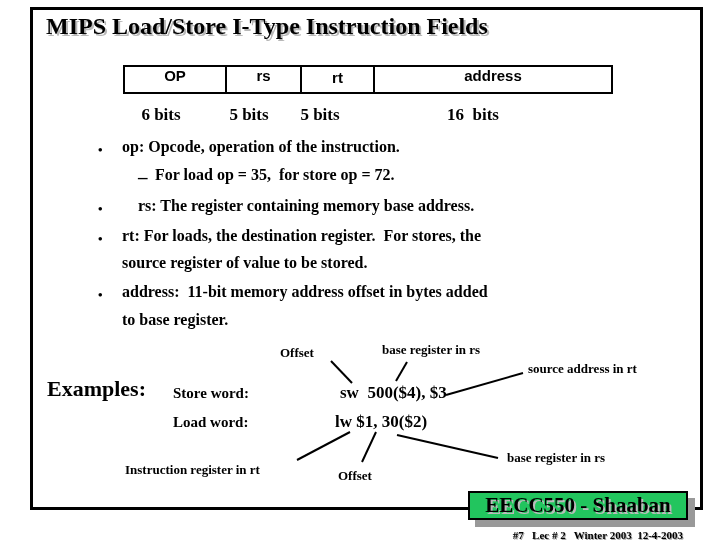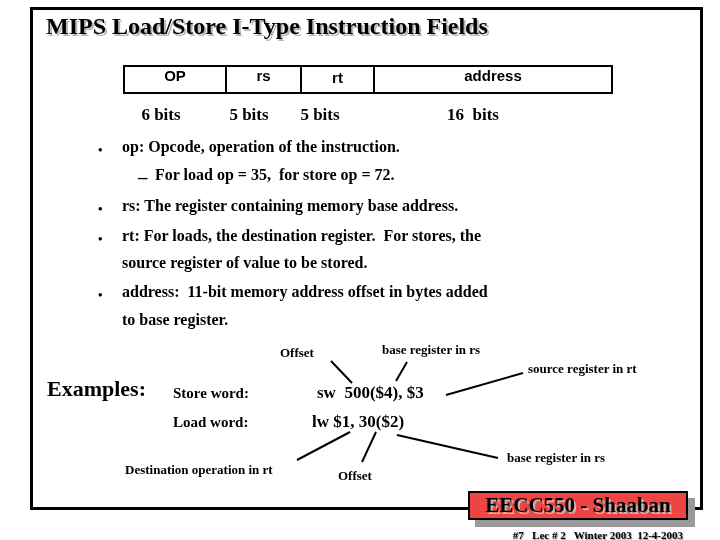--- a/index.html
+++ b/index.html
@@ -28,26 +28,26 @@
   .fcell:last-child{border-right:none;flex:1;}
   .bits-label{
     top:105px;transform:translateX(-50%);
     font-size:17px;font-weight:bold;z-index:2;
   }
   .bline{font-size:16px;font-weight:bold;z-index:2;}
   .bullet-dot{font-size:13px;font-weight:bold;z-index:2;}
   .dash-marker{font-size:19px;font-weight:bold;z-index:2;}
   .ex-heading{left:47px;top:376px;font-size:22px;font-weight:bold;z-index:2;}
   .ex-label{left:173px;font-size:15px;font-weight:bold;z-index:2;}
-  .ex-code{font-size:17px;font-weight:bold;z-index:2;}
+  .ex-code{font-size:17px;font-weight:bold;z-index:2;margin-left:23px;}
   .ann{font-size:13px;font-weight:bold;z-index:2;}
   .lines-overlay{position:absolute;left:0;top:0;width:720px;height:540px;z-index:1;}
   .footer-box{
     position:absolute;left:468px;top:491px;width:220px;height:29px;
-    background:#ef4444;border:2px solid #000;box-sizing:border-box;
+    background:#22c55e;border:2px solid #000;box-sizing:border-box;
     box-shadow:7px 7px 0 #999999;z-index:5;
     display:flex;align-items:center;justify-content:center;
   }
   .footer-box span{
     font-size:21px;font-weight:bold;white-space:pre;
     text-shadow:2px 2px 0 #bbbbbb;
   }
   .footer-info{
     right:37px;top:529px;font-size:11px;font-weight:bold;
     text-shadow:1px 1px 0 #aaaaaa;z-index:5;text-align:right;
@@ -80,40 +80,40 @@
 <div class="abs bits-label" style="left:320px">5 bits</div>
 <div class="abs bits-label" style="left:473px">16  bits</div>
 
 <div class="abs bullet-dot" style="left:98px;top:142px">•</div>
 <div class="abs bline" style="left:122px;top:138px">op: Opcode, operation of the instruction.</div>
 
 <div class="abs dash-marker" style="left:138px;top:166px">–</div>
 <div class="abs bline" style="left:155px;top:166px">For load op = 35,  for store op = 72.</div>
 
 <div class="abs bullet-dot" style="left:98px;top:201px">•</div>
-<div class="abs bline" style="left:122px;top:197px">rs: The register containing memory base address.</div>
+<div class="abs bline" style="left:138px;top:197px">rs: The register containing memory base address.</div>
 
 <div class="abs bullet-dot" style="left:98px;top:231px">•</div>
 <div class="abs bline" style="left:122px;top:227px">rt: For loads, the destination register.  For stores, the</div>
 <div class="abs bline" style="left:122px;top:254px">source register of value to be stored.</div>
 
 <div class="abs bullet-dot" style="left:98px;top:287px">•</div>
 <div class="abs bline" style="left:122px;top:283px">address:  11-bit memory address offset in bytes added</div>
 <div class="abs bline" style="left:122px;top:311px">to base register.</div>
 
 <div class="abs ex-heading">Examples:</div>
 <div class="abs ex-label" style="top:385px">Store word:</div>
 <div class="abs ex-code" style="left:317px;top:383px">sw  500($4), $3</div>
 <div class="abs ex-label" style="top:414px">Load word:</div>
 <div class="abs ex-code" style="left:312px;top:412px">lw $1, 30($2)</div>
 
 <div class="abs ann" style="left:280px;top:345px">Offset</div>
 <div class="abs ann" style="left:382px;top:342px">base register in rs</div>
-<div class="abs ann" style="left:528px;top:361px">source register in rt</div>
-<div class="abs ann" style="left:125px;top:462px">Destination operation in rt</div>
+<div class="abs ann" style="left:528px;top:361px">source address in rt</div>
+<div class="abs ann" style="left:125px;top:462px">Instruction register in rt</div>
 <div class="abs ann" style="left:338px;top:468px">Offset</div>
 <div class="abs ann" style="left:507px;top:450px">base register in rs</div>
 
 <svg class="lines-overlay" xmlns="http://www.w3.org/2000/svg">
   <line x1="331" y1="361" x2="352" y2="383" stroke="#000" stroke-width="2"></line>
   <line x1="407" y1="362" x2="396" y2="381" stroke="#000" stroke-width="2"></line>
   <line x1="446" y1="395" x2="523" y2="373" stroke="#000" stroke-width="2"></line>
   <line x1="350" y1="432" x2="297" y2="460" stroke="#000" stroke-width="2"></line>
   <line x1="376" y1="432" x2="362" y2="462" stroke="#000" stroke-width="2"></line>
   <line x1="397" y1="435" x2="498" y2="458" stroke="#000" stroke-width="2"></line>

